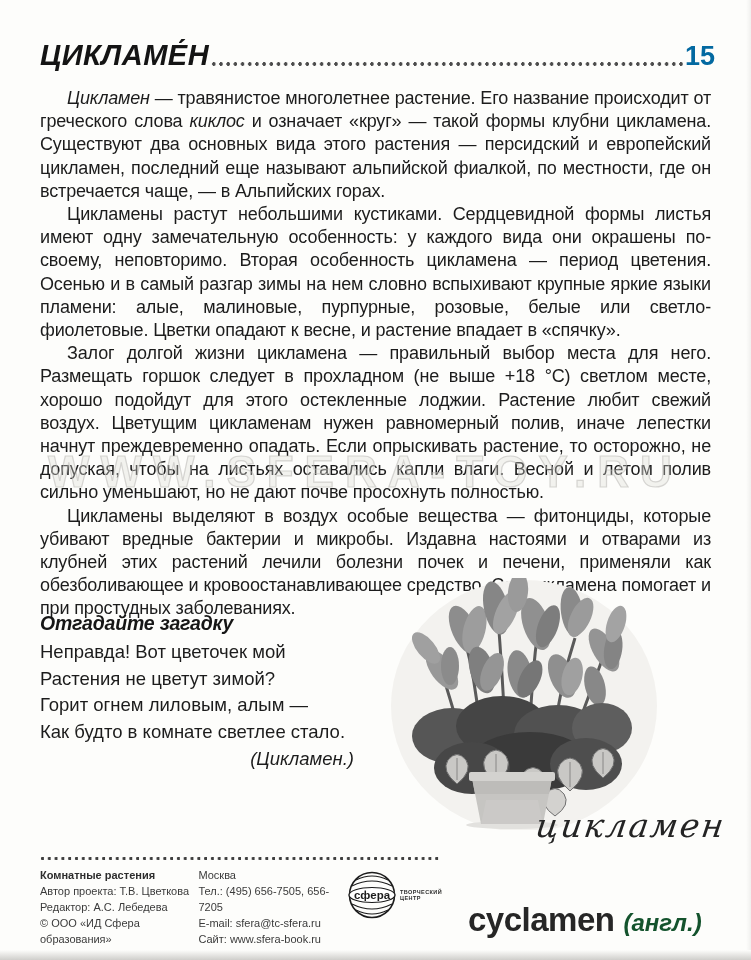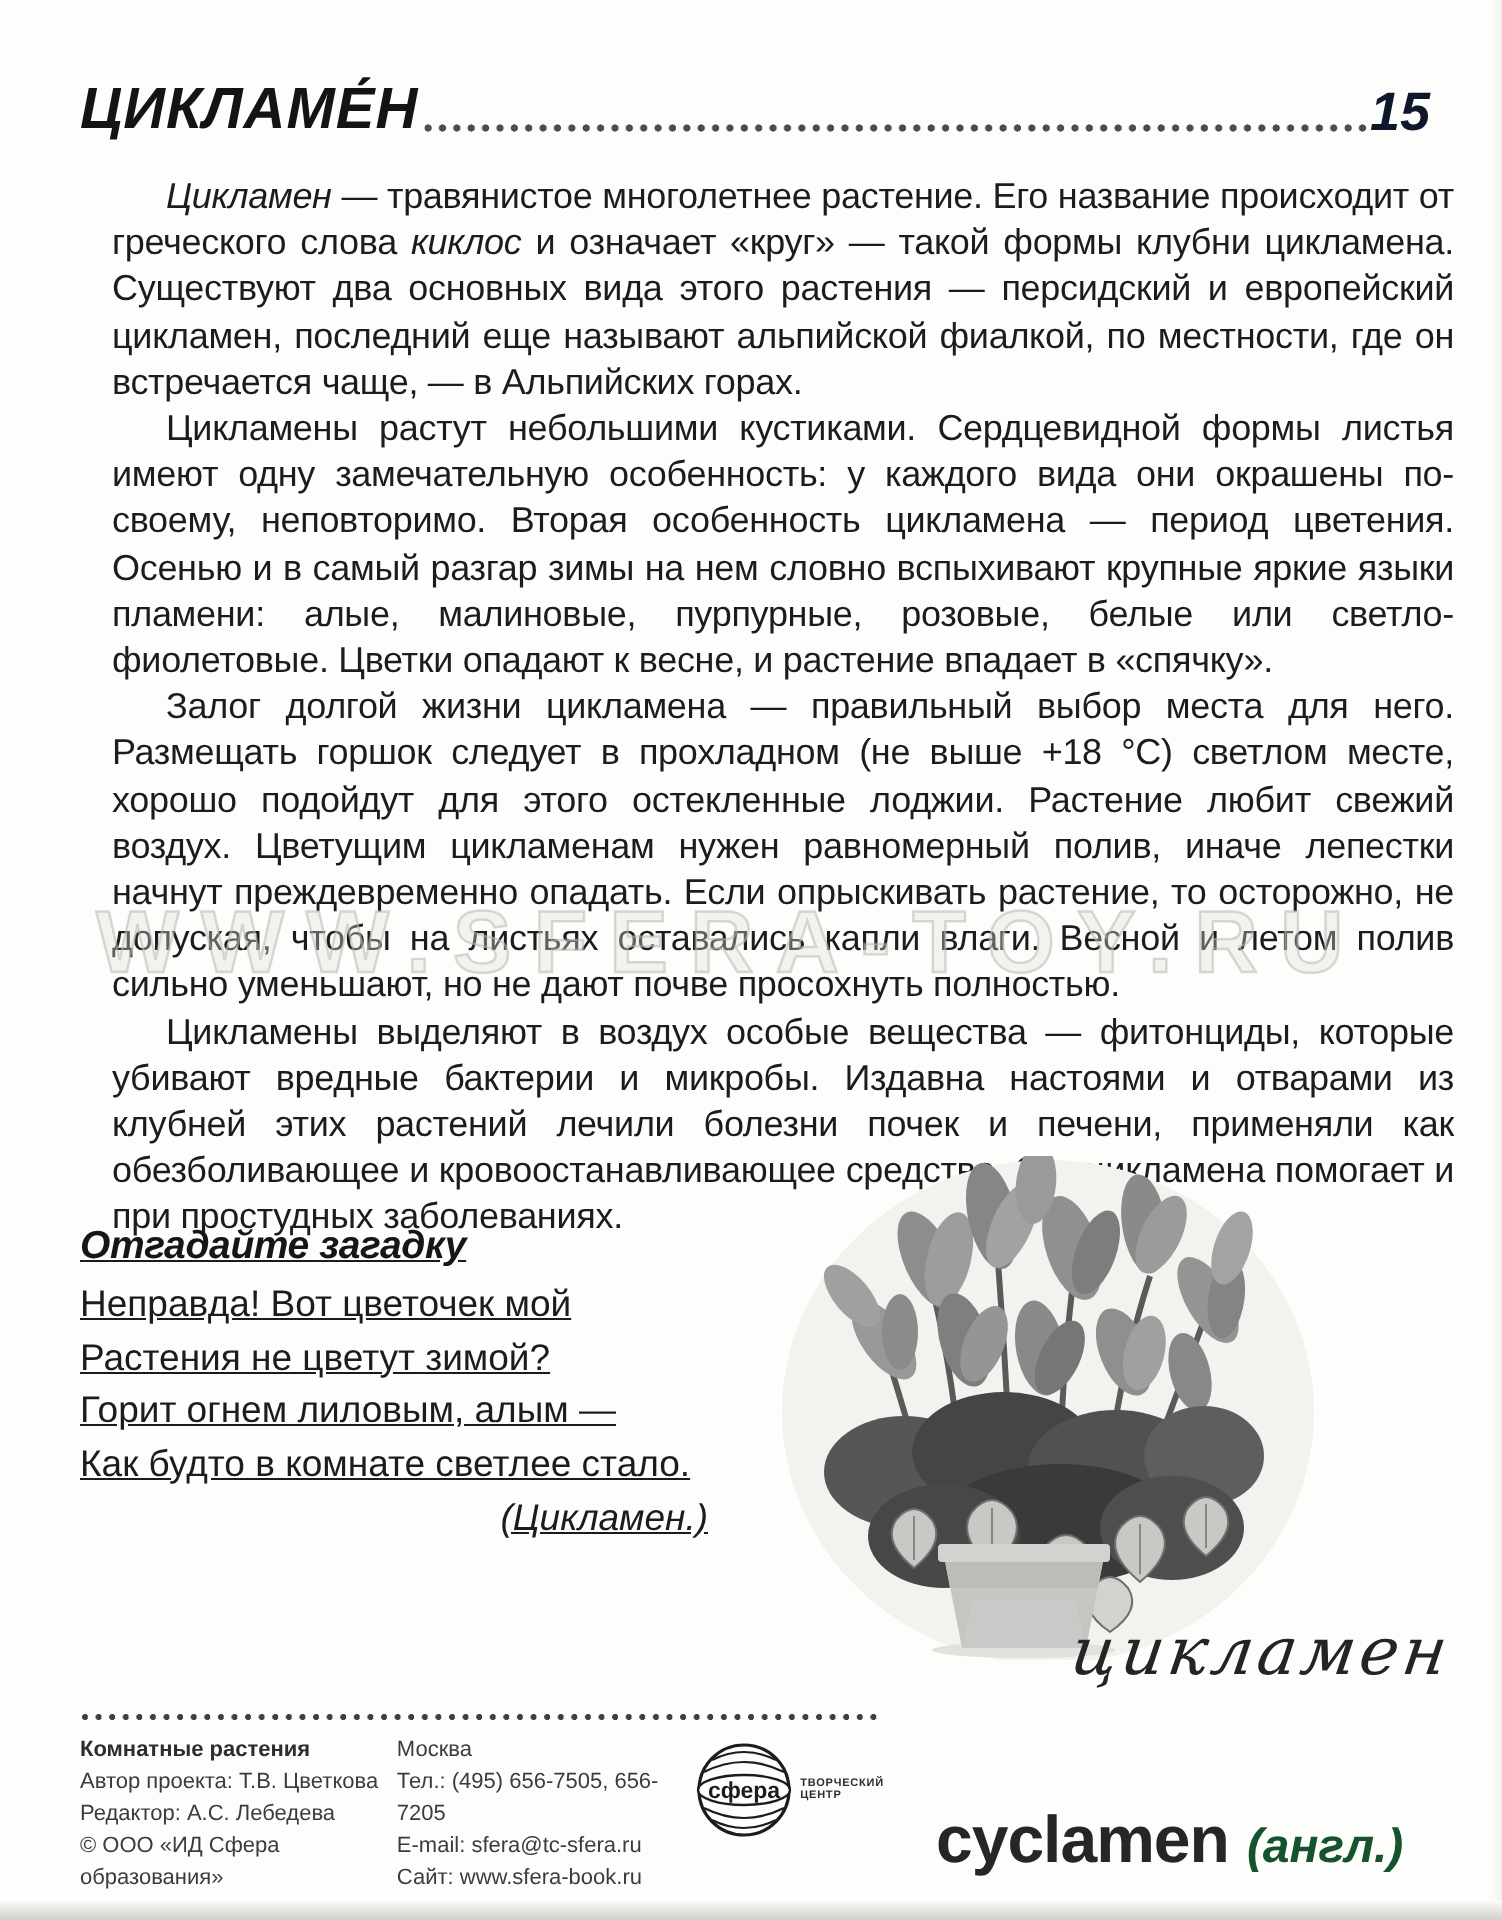--- a/index.html
+++ b/index.html
@@ -7,32 +7,32 @@
     position:relative;width:751px;height:960px;margin:0 auto;
     background:#fdfdfb;overflow:hidden;
     font-family:"Liberation Sans",sans-serif;color:#1b1b1b;
   }
   
   .title-row{position:absolute;left:40px;right:36px;top:41px;display:flex;align-items:flex-end;}
   .title{font-style:italic;font-weight:bold;font-size:29px;line-height:1;letter-spacing:.5px;color:#141414;white-space:nowrap;}
   .leader{flex:1;height:6px;margin:0 2px 3px 2px;
     background-image:radial-gradient(circle at 3px 3px,#4c4c4c 1.7px,transparent 1.9px);
     background-size:7.2px 6px;background-repeat:repeat-x;}
-  .pageno{font-style:italic;font-weight:bold;font-size:27px;line-height:1;color:#0f172a;white-space:nowrap;}
-  
-  .body{position:absolute;left:56px;top:87px;width:671px;
+  .pageno{font-weight:bold;font-size:27px;line-height:1;color:#0369a1;white-space:nowrap;}
+  
+  .body{position:absolute;left:40px;top:87px;width:671px;
     font-size:18px;line-height:23.2px;letter-spacing:-0.15px;text-align:justify;color:#1c1c1c;}
   .body p{margin:0;text-indent:27px;}
   .it{font-style:italic;}
   
   .watermark{position:absolute;left:48px;top:447px;width:700px;pointer-events:none;
     font-weight:bold;font-size:44px;letter-spacing:11px;white-space:nowrap;
     color:rgba(222,220,216,0.35);-webkit-text-stroke:1.2px rgba(186,184,180,0.55);}
   
-  .riddle{position:absolute;left:40px;top:611px;width:400px;text-decoration:underline;}
+  .riddle{position:absolute;left:40px;top:611px;width:400px;}
   .sec-head{font-style:italic;font-weight:bold;font-size:19.5px;line-height:24px;color:#161616;margin:0 0 4px 0;letter-spacing:-0.2px;}
   .riddle-line{font-size:18.5px;line-height:26.5px;color:#1c1c1c;}
   .riddle-answer{width:314px;text-align:right;font-style:italic;font-size:18.5px;line-height:27px;color:#1c1c1c;}
   .questions{position:absolute;left:40px;top:752px;width:430px;}
   .q-line{font-size:18.5px;line-height:27.5px;color:#1c1c1c;}
   
   .figure{position:absolute;left:390px;top:578px;width:272px;height:252px;}
   .caption-hand{position:absolute;left:536px;top:806px;width:180px;
     font-family:"DejaVu Serif",serif;font-style:italic;font-size:33px;line-height:1.2;
     letter-spacing:2px;color:#242424;transform:skewX(-8deg);white-space:nowrap;}

